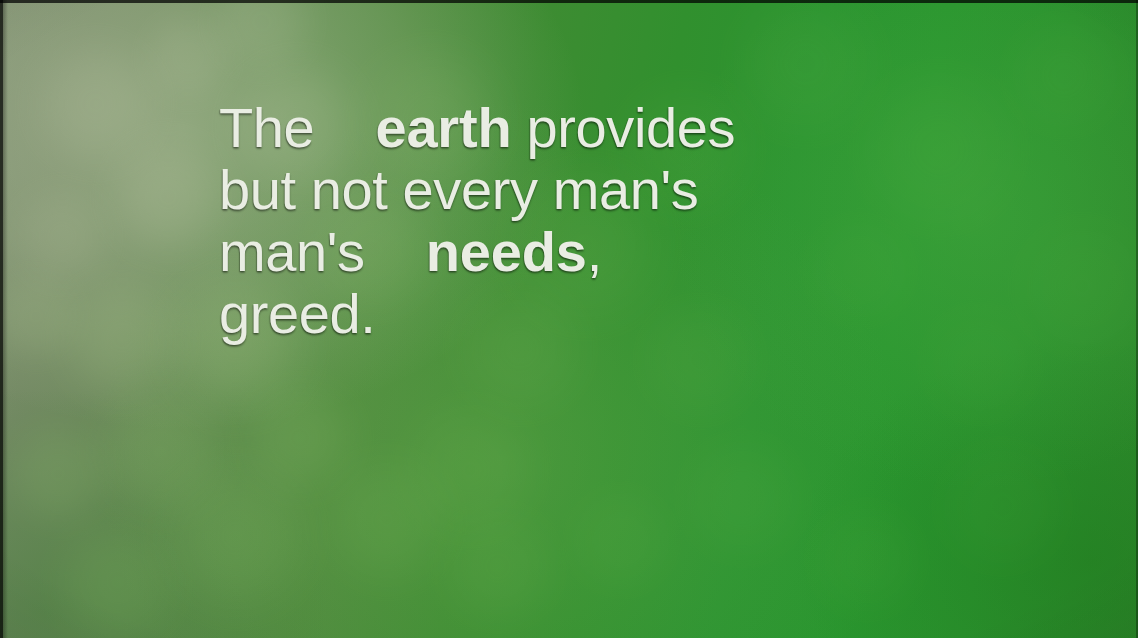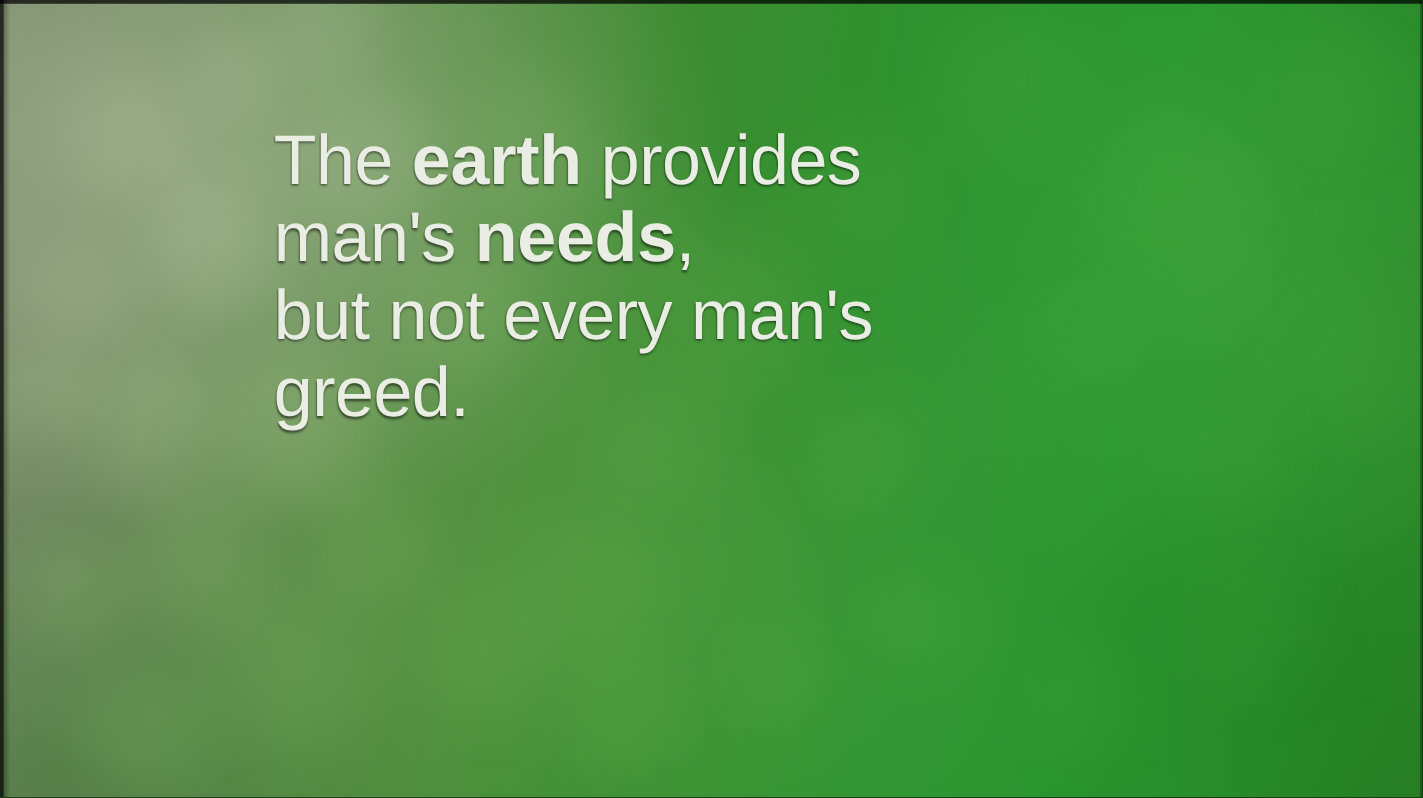--- a/index.html
+++ b/index.html
@@ -102,20 +102,21 @@
     font-weight: 400;
     letter-spacing: -0.4px;
     text-shadow:
       0 2px 2px rgba(0,0,0,0.33),
       -1px 1px 1px rgba(0,0,0,0.22);
     white-space: pre-wrap;
   }
   .quote b {
     font-weight: 700;
     letter-spacing: -0.2px;
+    margin-left: 46px;
   }
   .quote .line { display: block; }
 
   .attribution {
     position: absolute;
     left: 344px;
     top: 459px;
     color: #eef1e9;
     font-size: 53px;
     line-height: 60px;
@@ -166,21 +167,21 @@
       <div class="bokeh" style="left: 924px; top: 306px; width: 112px; height: 112px; background: radial-gradient(circle, rgb(80, 174, 63) 0%, rgb(80, 174, 63) 58%, rgba(255, 255, 255, 0) 82%); opacity: 0.1; filter: blur(21px);"></div>
       <div class="bokeh" style="left: 810px; top: 220px; width: 100px; height: 100px; background: radial-gradient(circle, rgb(90, 178, 70) 0%, rgb(90, 178, 70) 58%, rgba(255, 255, 255, 0) 82%); opacity: 0.1; filter: blur(19px);"></div>
       <div class="bokeh" style="left: 366px; top: 56px; width: 128px; height: 128px; background: radial-gradient(circle, rgb(156, 196, 124) 0%, rgb(156, 196, 124) 58%, rgba(255, 255, 255, 0) 82%); opacity: 0.14; filter: blur(24px);"></div>
       <div class="bokeh" style="left: 316px; top: 194px; width: 112px; height: 112px; background: radial-gradient(circle, rgb(147, 193, 116) 0%, rgb(147, 193, 116) 58%, rgba(255, 255, 255, 0) 82%); opacity: 0.14; filter: blur(21px);"></div>
       <div class="bokeh" style="left: 462px; top: 292px; width: 116px; height: 116px; background: radial-gradient(circle, rgb(130, 189, 99) 0%, rgb(130, 189, 99) 58%, rgba(255, 255, 255, 0) 82%); opacity: 0.12; filter: blur(22px);"></div>
       <div class="bokeh" style="left: 646px; top: 306px; width: 108px; height: 108px; background: radial-gradient(circle, rgb(108, 184, 81) 0%, rgb(108, 184, 81) 58%, rgba(255, 255, 255, 0) 82%); opacity: 0.1; filter: blur(21px);"></div>
     </div>
   <div class="bg-vignette"></div>
 
   <div class="text-layer">
-    <div class="quote" id="quote-block"><span class="line"><span>The </span><b>earth</b><span> provides</span></span><span class="line"><span>man's </span><b>needs</b><span>,</span></span><span class="line"><span>but not every man's</span></span><span class="line"><span>greed.</span></span></div>
+    <div class="quote" id="quote-block"><span class="line"><span>The </span><b>earth</b><span> provides</span></span><span class="line"><span>but not every man's</span></span><span class="line"><span>man's </span><b>needs</b><span>,</span></span><span class="line"><span>greed.</span></span></div>
   </div>
 
   <div class="edge-top"></div>
   <div class="edge-left"></div>
   <div class="edge-left-soft"></div>
   <div class="edge-right"></div>
 
 </div>
 
 </body></html>

